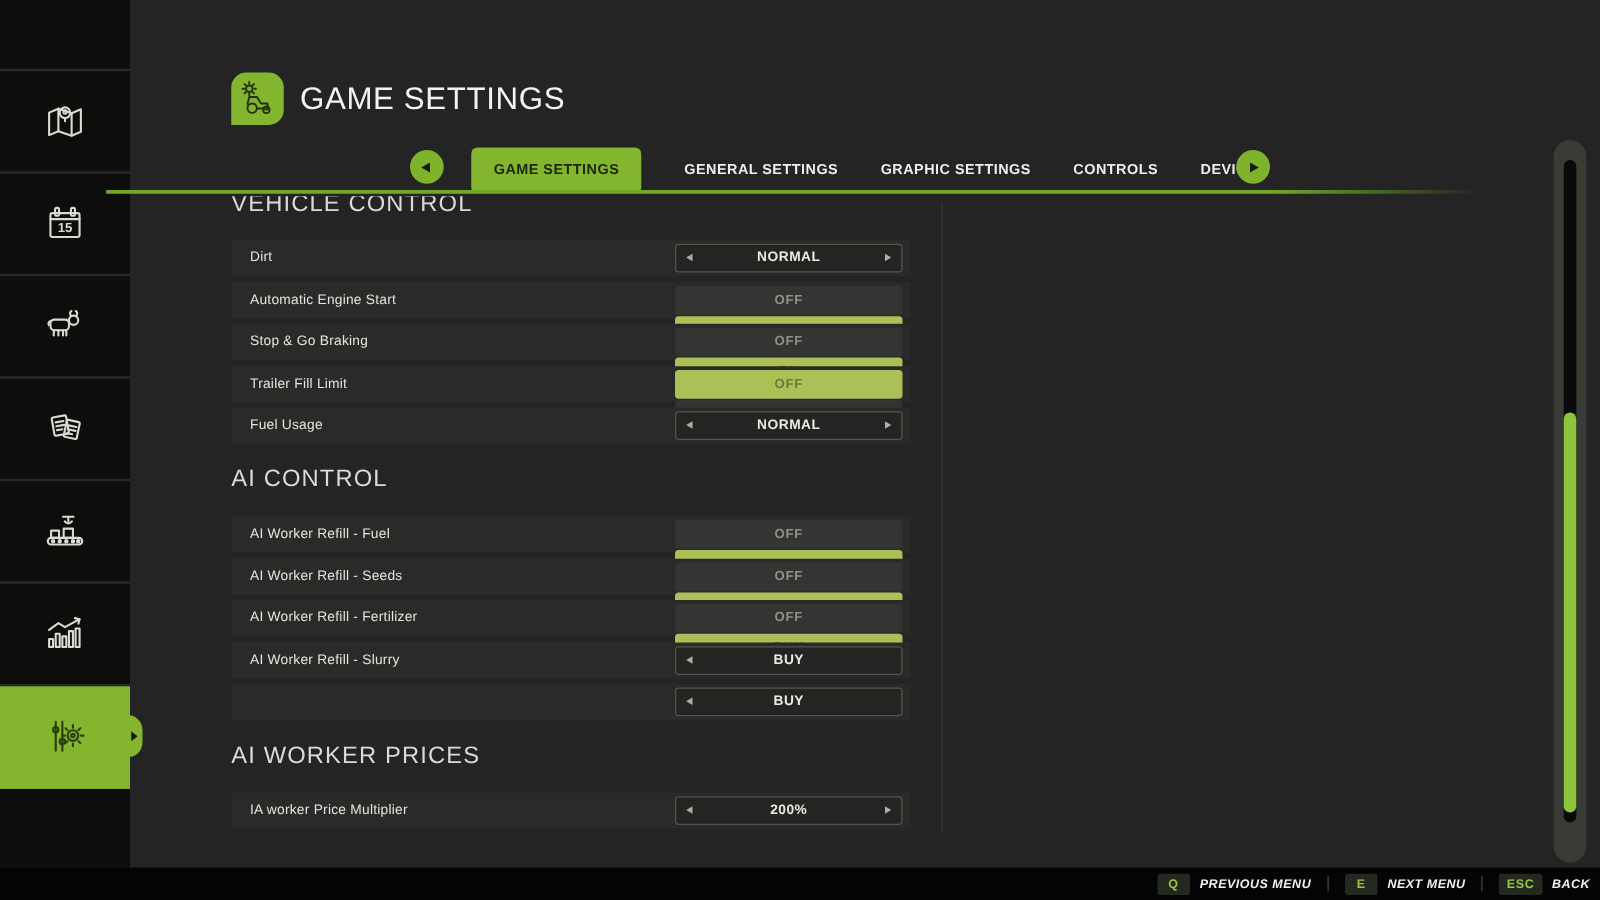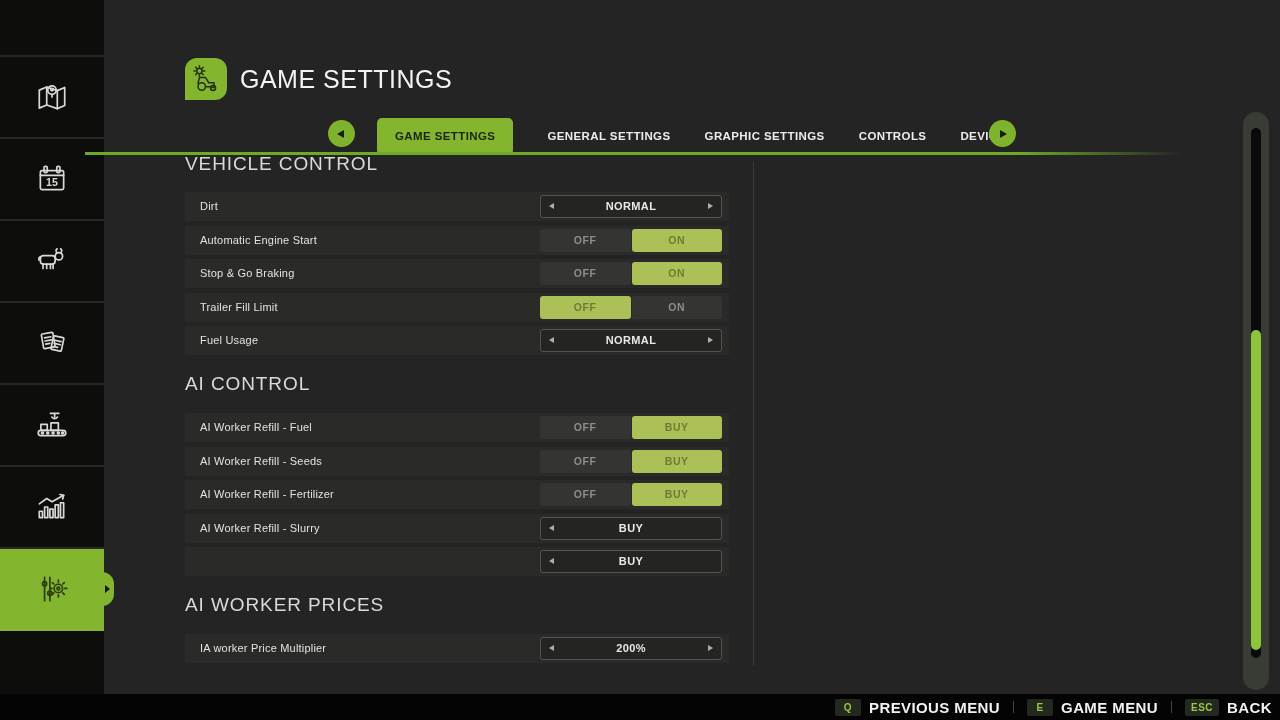--- a/index.html
+++ b/index.html
@@ -32,37 +32,37 @@
   .tab.active{background:#84b52e;color:#1c2604;height:36px;line-height:36px;padding:0 18px;border-radius:5px 5px 4px 4px;}
   .tab-underline{position:absolute;left:85px;top:152px;width:1098px;height:2.5px;background:linear-gradient(to right,#6dab27 0,#6dab27 85%,rgba(109,171,39,0) 100%);}
   
   .divider-v{position:absolute;left:753px;top:162px;width:1px;height:504px;background:#3a3b39;}
   .content{position:absolute;left:185px;top:157px;width:544px;height:537px;overflow:hidden;}
   .section-title{font-size:19px;line-height:21px;color:#dadad6;letter-spacing:.9px;margin:18px 0 19px 0;}
   .section-title.first{margin-top:-4px;margin-bottom:18px;}
   .row{position:relative;height:29px;background:#2a2b29;margin-bottom:4.5px;}
   .row-label{position:absolute;left:15px;top:0;line-height:29px;font-size:11px;font-weight:normal;color:#e3e3df;letter-spacing:.2px;}
   .control{position:absolute;right:7px;top:3px;width:182px;height:23px;padding-left:32px;}
-  .toggle{display:flex;gap:1px;width:100%;height:100%;}
+  .toggle{display:flex;gap:1px;width:100%;height:100%;flex-direction:column;}
   .tbtn{flex:1;border-radius:3px;background:#343532;color:#8e8f8a;font-size:10.5px;font-weight:bold;letter-spacing:.6px;text-align:center;line-height:23px;}
   .tbtn.on{background:#abc157;color:#6d7b37;}
   .selector{box-sizing:border-box;width:100%;height:100%;background:#242522;border:1px solid #53544f;border-radius:3px;position:relative;}
   .sel-value{display:block;text-align:center;line-height:21px;font-size:11px;font-weight:bold;color:#e9e9e5;letter-spacing:.4px;}
   .sel-arrow{position:absolute;top:7px;width:0;height:0;}
   .sel-arrow.l{left:8px;border-right:5px solid #aeaeaa;border-top:3.5px solid transparent;border-bottom:3.5px solid transparent;}
   .sel-arrow.r{right:8px;border-left:5px solid #aeaeaa;border-top:3.5px solid transparent;border-bottom:3.5px solid transparent;}
   
   .scroll-wrap{position:absolute;left:1243px;top:112px;width:26px;height:578px;background:#383c34;border-radius:13px;}
   .scroll-track{position:absolute;left:8px;top:16px;width:10px;height:530px;background:#0a0a0a;border-radius:5px;}
   .scroll-thumb{position:absolute;left:0;top:202px;width:10px;height:320px;background:#8cc43c;border-radius:5px;}
   
   .footer{position:absolute;left:0;top:694px;width:1280px;height:26px;background:#040404;display:flex;align-items:center;justify-content:flex-end;padding-right:8px;box-sizing:border-box;gap:10px;}
   .hint{display:flex;align-items:center;gap:8px;}
   .key{min-width:14px;padding:0 6px;height:17px;background:#232820;border-radius:2px;color:#9bc83e;font-size:10px;font-weight:bold;line-height:17px;text-align:center;letter-spacing:.5px;}
-  .hint-label{font-size:15px;font-weight:bold;color:#f1f1ee;letter-spacing:.4px;}
+  .hint-label{font-size:10px;font-weight:bold;color:#f1f1ee;letter-spacing:.4px;font-style:italic;}
   .hint-sep{width:1px;height:12px;background:#454545;margin:0 3px;}
 </style>
 </head>
 <body>
 
 <div class="sidebar">
   <div class="sb-spacer"></div>
   <div>
       <div class="sb-item">
         <svg width="36" height="36" viewBox="0 0 34 34">
@@ -284,20 +284,20 @@
 </div>
 
 <div class="footer">
     <div class="hint">
       <div class="key">Q</div>
       <span class="hint-label">PREVIOUS MENU</span>
     </div>
     <div class="hint-sep"></div>
     <div class="hint">
       <div class="key">E</div>
-      <span class="hint-label">GAME MENU</span>
+      <span class="hint-label">NEXT MENU</span>
     </div>
     <div class="hint-sep"></div>
     <div class="hint">
       <div class="key">ESC</div>
       <span class="hint-label">BACK</span>
     </div>
   </div>
 
 </body></html>

